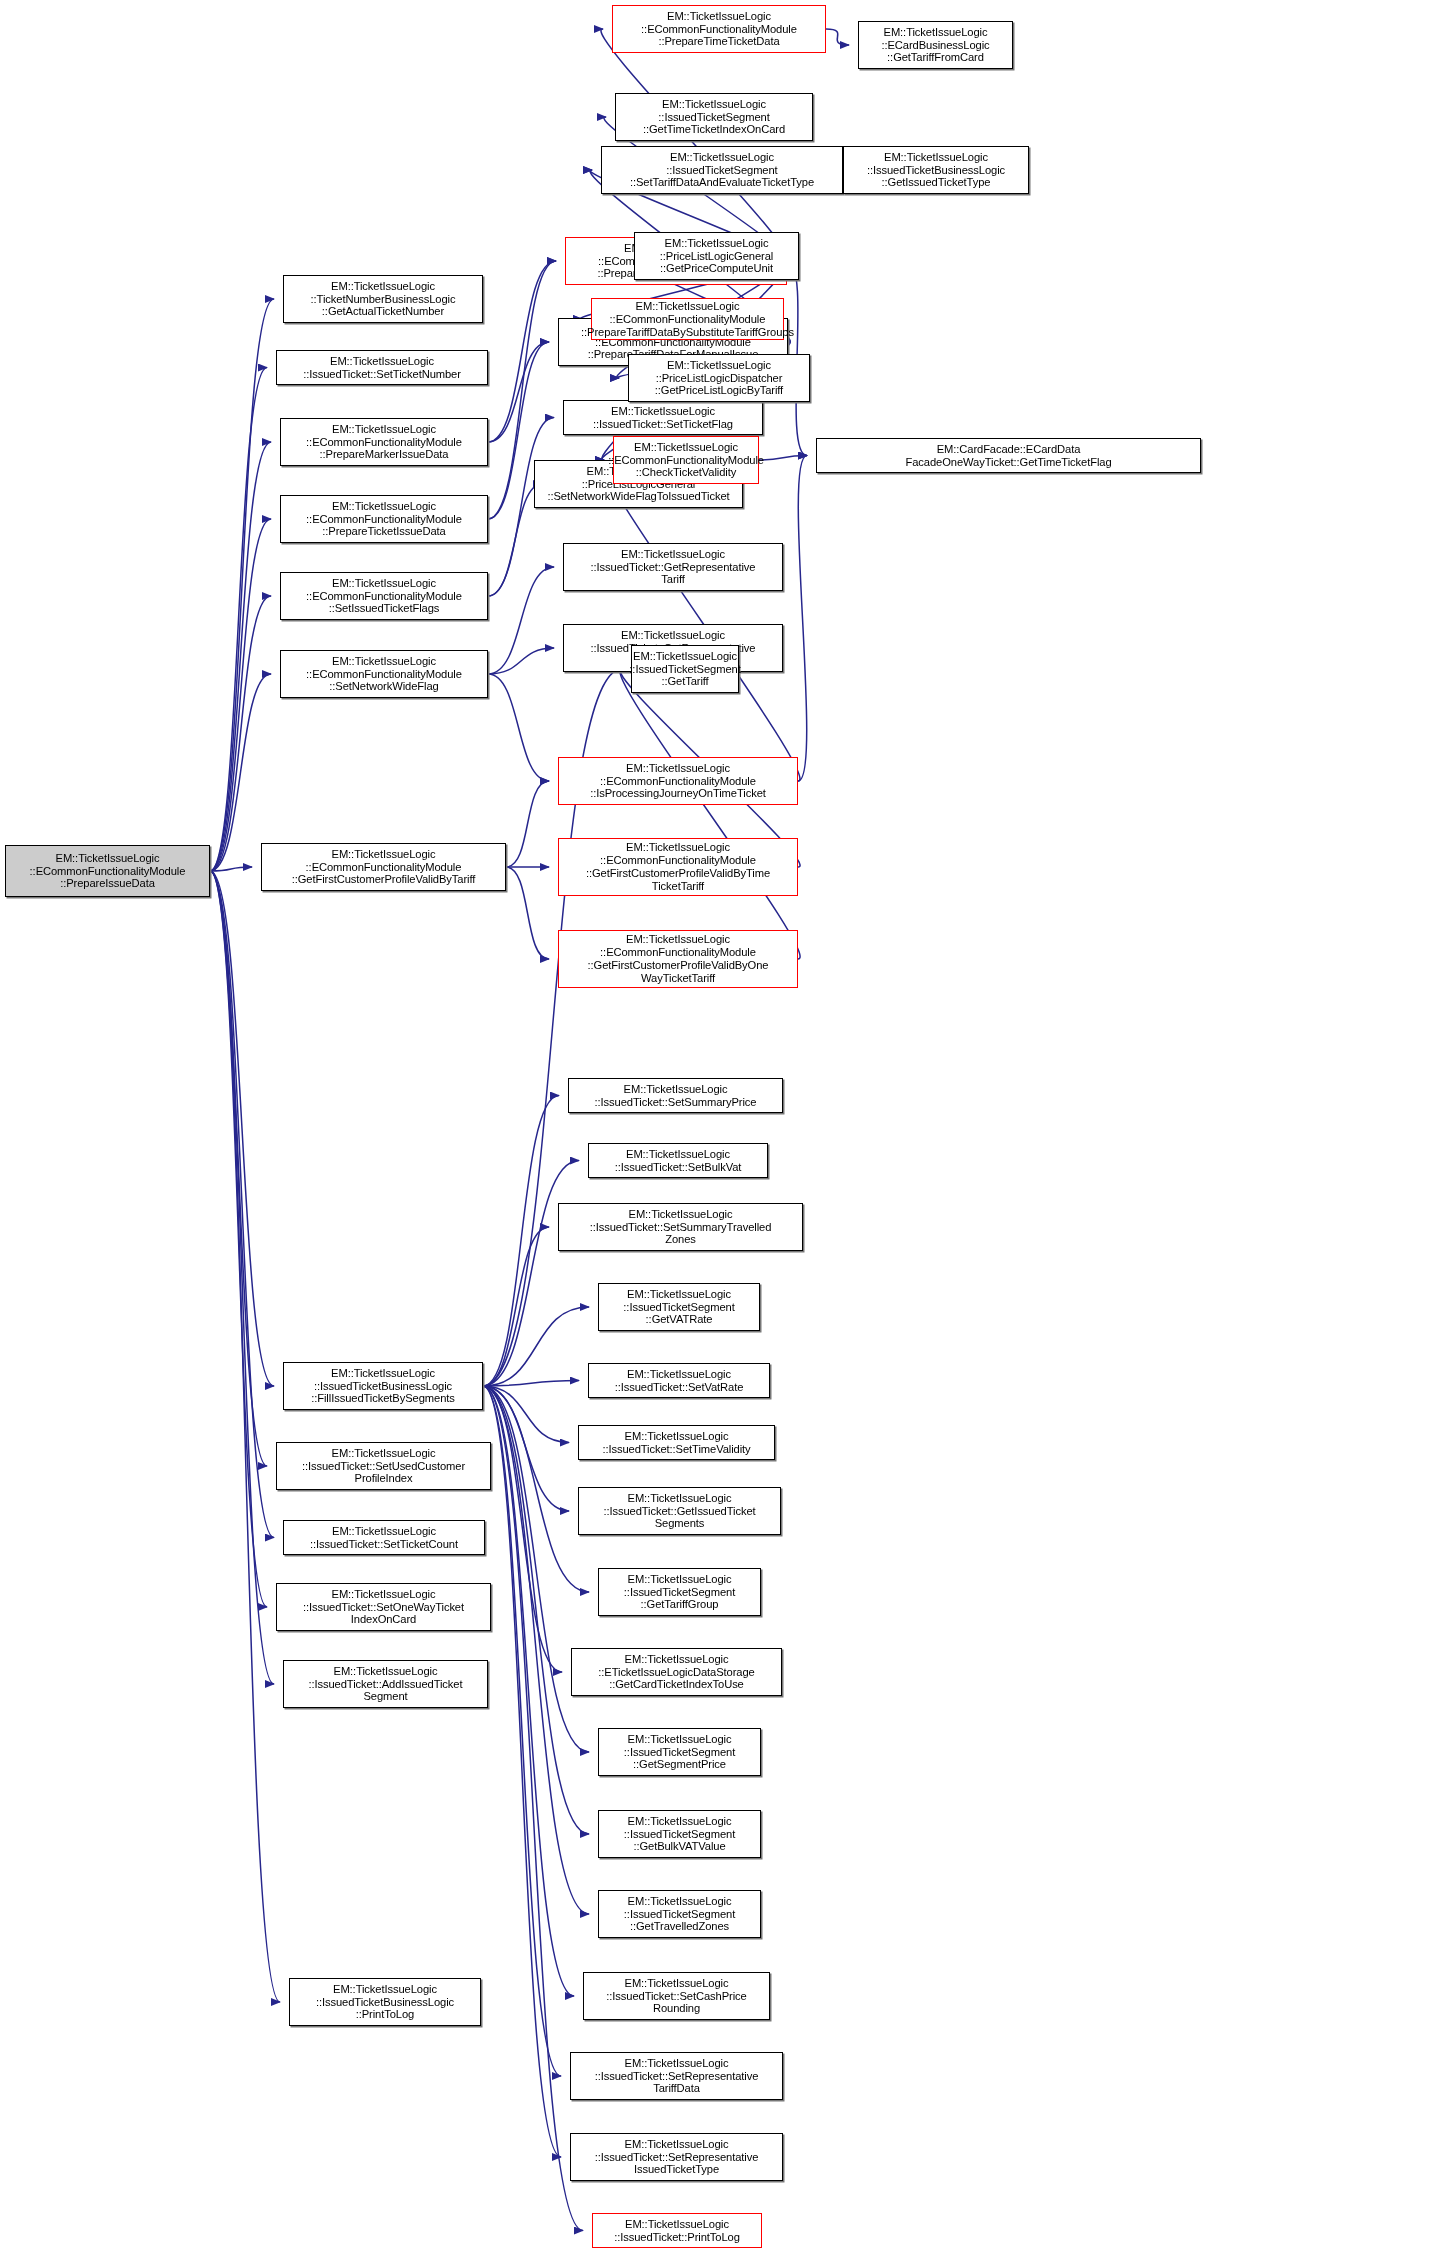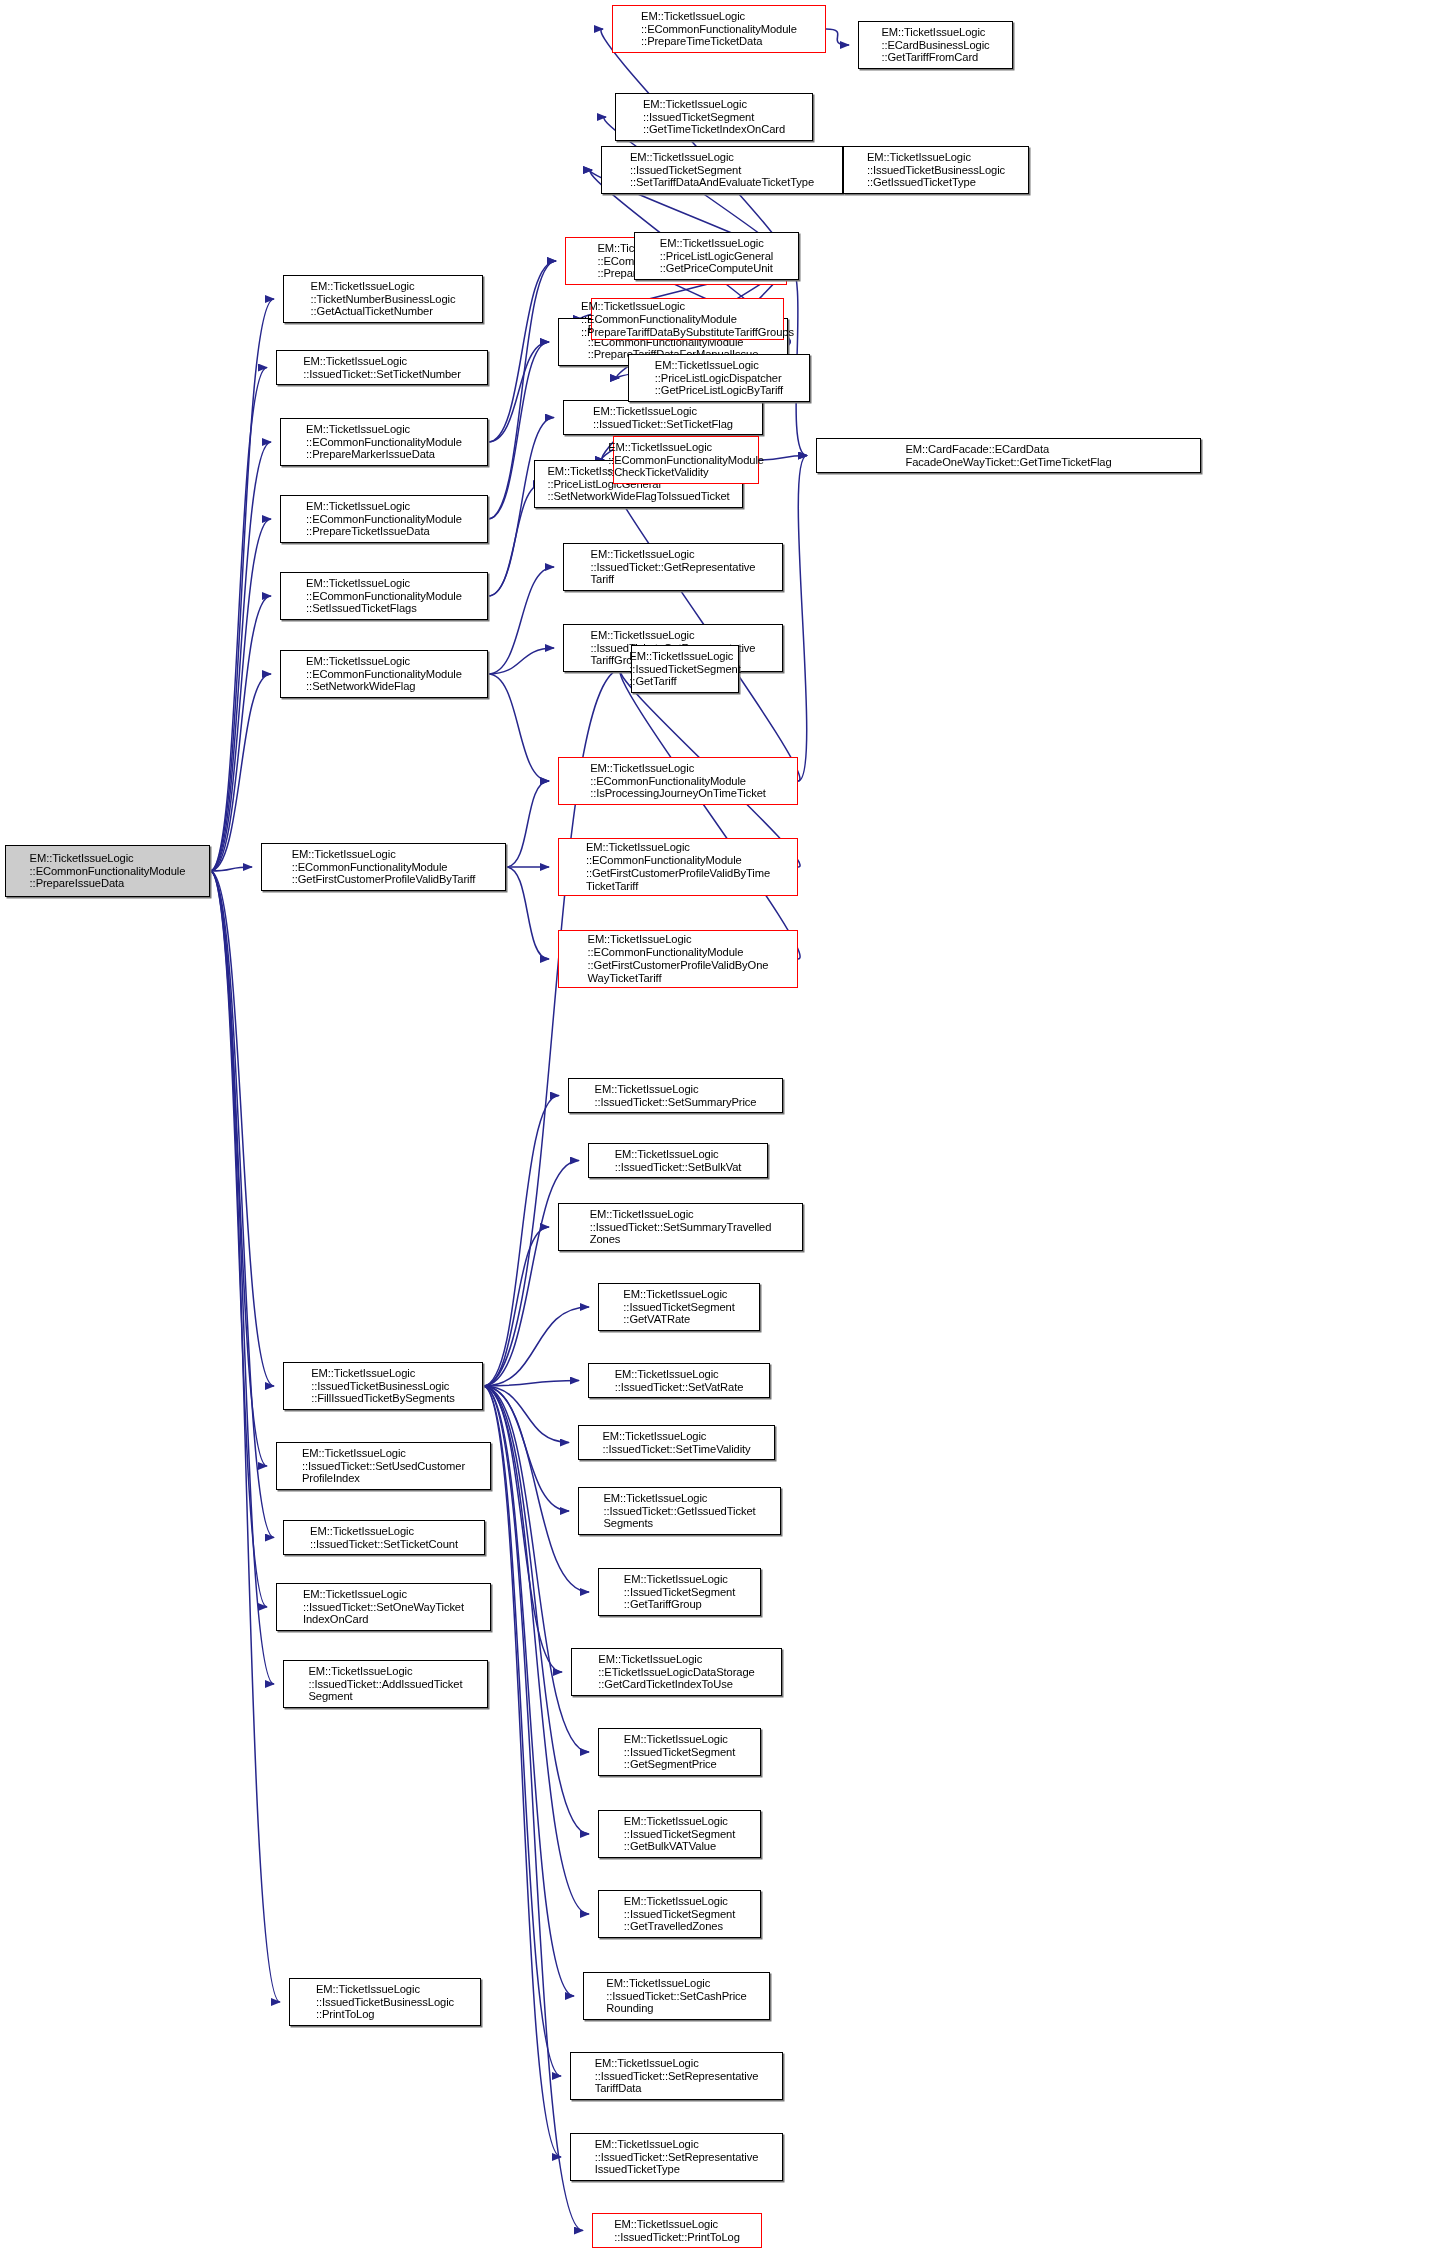--- a/index.html
+++ b/index.html
@@ -25,20 +25,21 @@
   }
   .node {
     position: absolute;
     box-sizing: border-box;
     background: #ffffff;
     border: 1px solid #000000;
     box-shadow: 1.5px 1.5px 0 0 #787878;
     display: flex;
     align-items: center;
     justify-content: center;
+    text-align: center;
     line-height: 1.16;
     color: #000000;
     font-size: 11.2px;
     letter-spacing: -0.1px;
     white-space: pre-line;
     padding: 1px 3px;
   }
   .node.red {
     border: 1.4px solid #ff0000;
     box-shadow: none;

